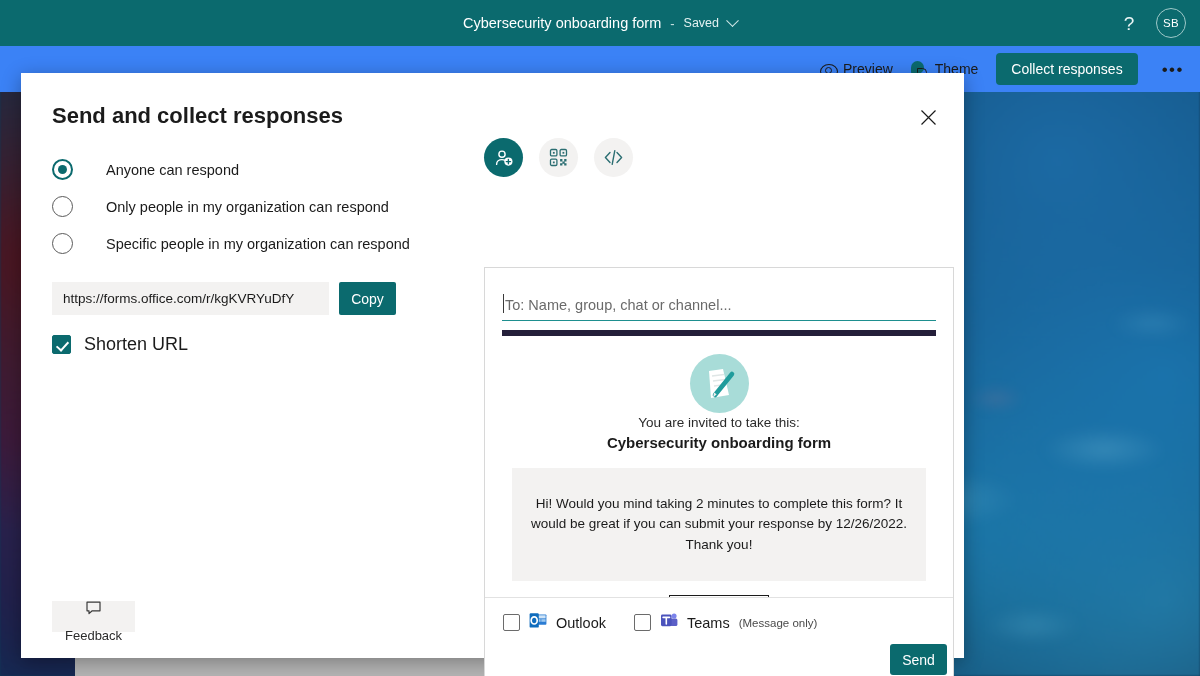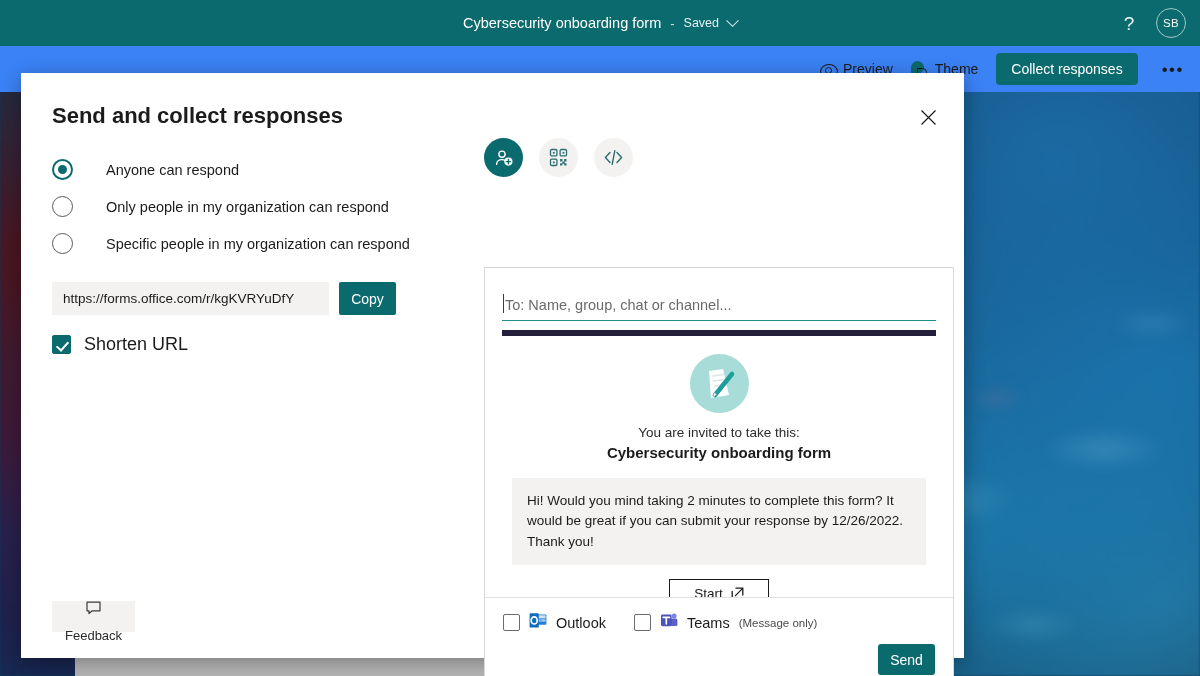--- a/index.html
+++ b/index.html
@@ -259,29 +259,29 @@
     background: #241f3a; width: 100%;
   }
 
   .preview-body { padding: 18px 0 0 0; text-align: center; }
   .form-illus {
     width: 59px; height: 59px; border-radius: 50%;
     background: #a8dcd8; margin: 0 auto;
     position: relative;
   }
   .invite-line {
-    font-size: 13.5px; color: #2b2b2b; margin-top: 12px;
+    font-size: 13.5px; color: #2b2b2b; margin-top: 2px;
   }
   .invite-form-name {
     font-size: 15px; font-weight: bold; color: #1b1b1b; margin-top: 4px;
   }
   .msg-box {
     margin: 17px 27px 0 27px;
-    background: #f3f2f1; padding: 13px 15px;
-    text-align: left; font-size: 13.5px; color: #1b1b1b;
+    background: #f3f2f1; padding: 26px 15px;
+    text-align: center; font-size: 13.5px; color: #1b1b1b;
     line-height: 1.5;
   }
   .start-btn {
     margin: 14px auto 0 auto;
     width: 100px; height: 30px;
     border: 1.4px solid #1b1b1b; background: #fff;
     display: flex; align-items: center; justify-content: center; gap: 8px;
     font-size: 13.5px; color: #1b1b1b; cursor: pointer;
   }
 
@@ -297,21 +297,21 @@
   .channel {
     display: flex; align-items: center; gap: 9px; cursor: pointer;
   }
   .ch-box {
     width: 17px; height: 17px; border: 1.4px solid #6b6b6b;
     border-radius: 2px; background: #fff; flex: 0 0 auto;
   }
   .ch-name { font-size: 14.5px; color: #1b1b1b; }
   .ch-note { font-size: 11.5px; color: #4a4a4a; }
   .send-btn {
-    position: absolute; right: 18px; bottom: 16px;
+    position: absolute; right: 6px; bottom: 16px;
     width: 57px; height: 31px;
     background: #0b6a6e; color: #fff; border: none;
     border-radius: 3px; font-size: 14px; cursor: pointer;
     font-family: "Liberation Sans", sans-serif;
   }
 </style>
 </head>
 <body>
 
 <div id="app">

